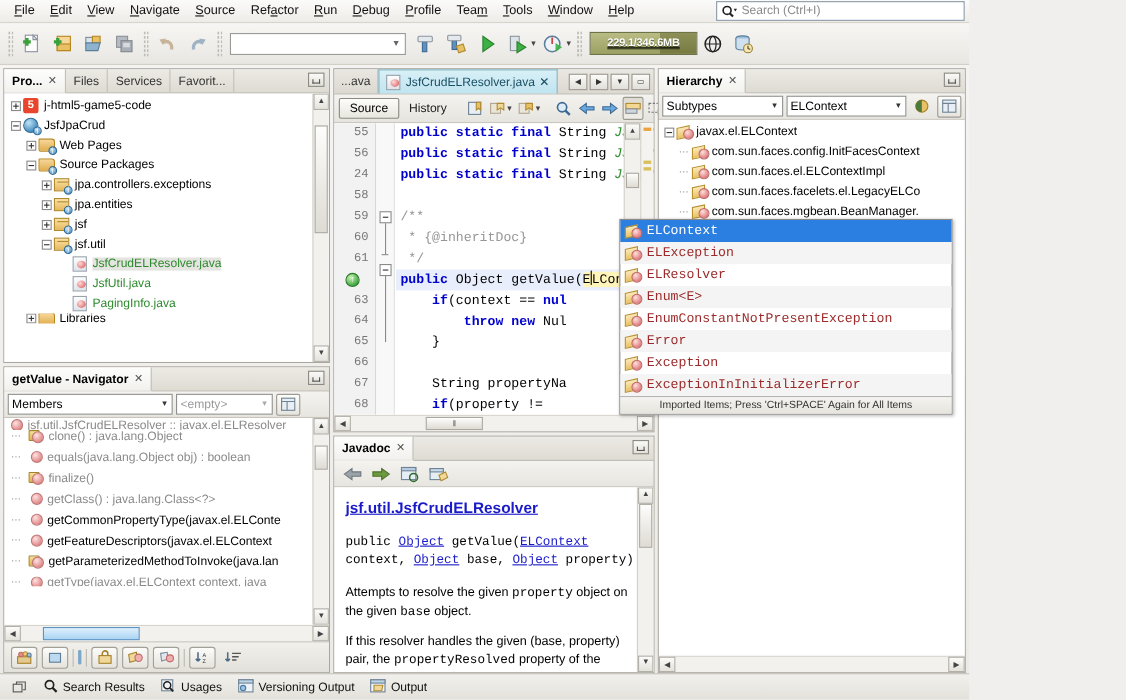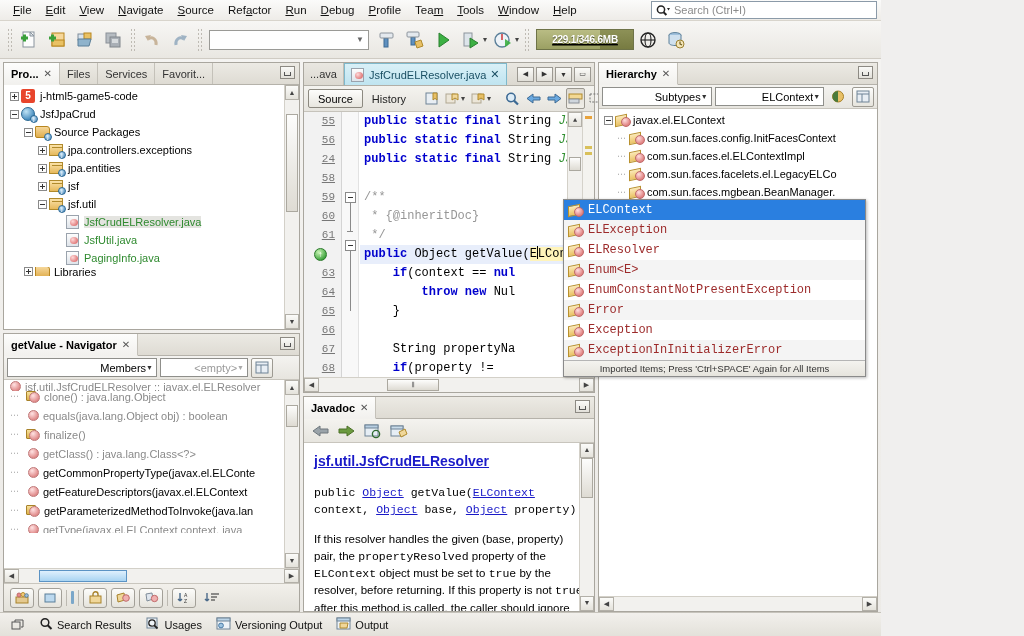--- a/index.html
+++ b/index.html
@@ -118,21 +118,21 @@
 
   
   .leftcol { width: 297px; display: flex; flex-direction: column; gap: 3px; min-height: 0; }
   .projpanel { height: 268px; }
   .navpanel { flex: 1; min-height: 0; }
 
   .nav-toolbar { height: 24px; display: flex; align-items: center; gap: 3px; padding: 2px 3px;
                  background: linear-gradient(#f4f3f0,#e7e5df); border-bottom: 1px solid #c8c5bd; }
   .nav-combo { height: 19px; background: #fff; border: 1px solid #8f8f8b; display: flex; align-items: center;
                padding: 0 3px; font-size: 11px; }
-  .nav-combo .cv { flex: 1; white-space: nowrap; overflow: hidden; text-align: right; }
+  .nav-combo .cv { flex: 1; white-space: nowrap; overflow: hidden; }
   .nav-combo .ca { font-size: 7px; color: #333; }
   .nav-btn { width: 22px; height: 20px; border: 1px solid #9d9a92; border-radius: 2px;
              background: linear-gradient(#fdfdfb,#e6e4dd); display: flex; align-items: center; justify-content: center; }
 
   .member { display: flex; height: 19px; padding-left: 6px; white-space: nowrap; font-size: 11px; }
   .member .dash { width: 16px; color: #9a9a9a; font-size: 9px; letter-spacing: -1px; }
   .member .mtxt { margin-left: 4px; }
   .member .dim { color: #8a8a8a; }
 
   .nav-filter { height: 28px; display: flex; align-items: center; gap: 4px; padding: 0 6px;
@@ -164,21 +164,21 @@
   .etb-sep { width: 1px; height: 18px; background: #c0bdb5; margin: 0 3px; }
   .etb-ico { width: 22px; height: 21px; display: flex; align-items: center; justify-content: center;
              border: 1px solid transparent; border-radius: 2px; }
   .etb-ico.pressed { border-color: #9b9890; background: linear-gradient(#dedbd3,#f0eee8); }
 
   .codearea { flex: 1; position: relative; background: #fff; overflow: hidden; min-height: 0;
               font-family: "Liberation Mono", monospace; font-size: 12px; }
   .gutter { position: absolute; left: 0; top: 0; bottom: 0; width: 38px;
             background: #f2f2f2; border-right: 1px solid #d4d4d4; }
   .gline { height: 19px; line-height: 19px; text-align: right; padding-right: 6px;
-           color: #777; font-size: 11px; font-family: "Liberation Mono", monospace; text-decoration: underline; }
+           color: #777; font-size: 11px; font-family: "Liberation Mono", monospace; }
   .foldcol { position: absolute; left: 38px; top: 0; bottom: 0; width: 17px; background: #f8f8f8;
              border-right: 1px solid #e2e2e2; }
   .fold { position: absolute; left: 3px; width: 11px; height: 11px; border: 1px solid #8a8a8a;
           background: #fff; }
   .fold::before { content:""; position:absolute; left:2px; right:2px; top:4px; height:1px; background:#333;}
   .foldline { position: absolute; left: 8px; width: 1px; background: #8a8a8a; }
   .codetext { position: absolute; left: 56px; top: 0; right: 4px; }
   .cline { height: 19px; line-height: 19px; white-space: pre; padding-left: 4px; }
   .cline.hl { background: #e8eefb; }
   .kw { color: #0000cd; font-weight: bold; }
@@ -400,20 +400,31 @@
               <span class="texp">
                   <i></i>
                 </span>
               <span class="ticon" style="display:flex;align-items:center">
                   <span class="ic-globe"></span>
                   <span class="ic-badge">j</span>
                 </span>
               <span class="tlabel">JsfJpaCrud</span>
             </div>
 
+            <div class="trow">
+              <span style="width:18px"></span>
+              <span class="texp plus">
+                  <i></i>
+                </span>
+              <span class="ticon" style="display:flex;align-items:center">
+                  <span class="ic-folder"></span>
+                  <span class="ic-badge">j</span>
+                </span>
+              <span class="tlabel">Web Pages</span>
+            </div>
 
             <div class="trow">
               <span style="width:18px"></span>
               <span class="texp">
                   <i></i>
                 </span>
               <span class="ticon" style="display:flex;align-items:center">
                   <span class="ic-folder"></span>
                   <span class="ic-badge">j</span>
                 </span>
@@ -872,20 +883,21 @@
                 <rect x="2" y="3" width="12" height="10" fill="#e6eef5" stroke="#6f8396"></rect>
                 <rect x="2" y="3" width="12" height="3" fill="#c9dcea" stroke="#6f8396"></rect>
                 <path d="M10 9l6-3 2 5-6 3z" fill="#f0d79a" stroke="#b08a2c"></path>
               </svg>
           </div>
         </div>
 
         <div class="jd-body">
           <div class="jd-title">jsf.util.JsfCrudELResolver</div>
           <div class="jd-sig">public <a href="#">Object</a> getValue(<a href="#">ELContext</a> context, <a href="#">Object</a> base, <a href="#">Object</a> property)</div>
+          <div class="jd-p">Attempts to resolve the given <span class="mono">property</span> object on the given <span class="mono">base</span> object.</div>
           <div class="jd-p">If this resolver handles the given (base, property) pair, the <span class="mono">propertyResolved</span> property of the <span class="mono">ELContext</span> object must be set to <span class="mono">true</span> by the resolver, before returning. If this property is not <span class="mono">true</span> after this method is called, the caller should ignore the return value.</div>
 
           <div class="vsb">
             <div class="arr">▲</div>
             <div class="track">
               <div class="thumb" style="top:0;height:40px"></div>
             </div>
             <div class="arr">▼</div>
           </div>
         </div>

